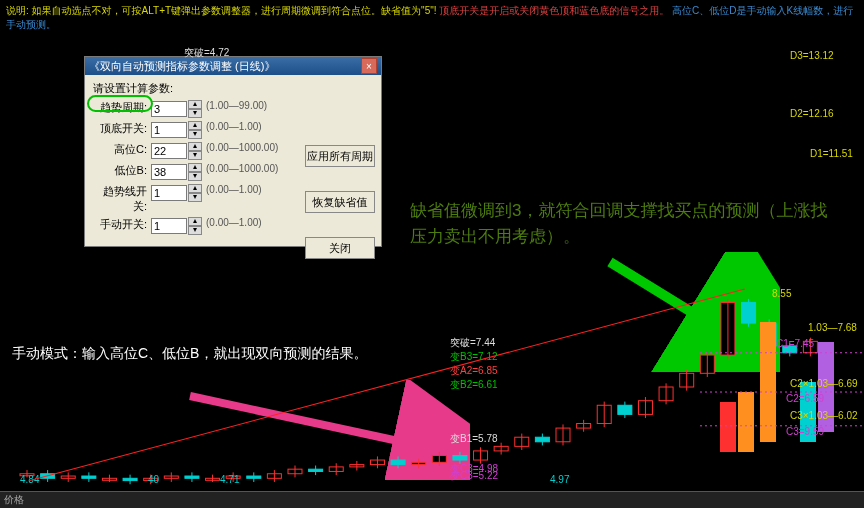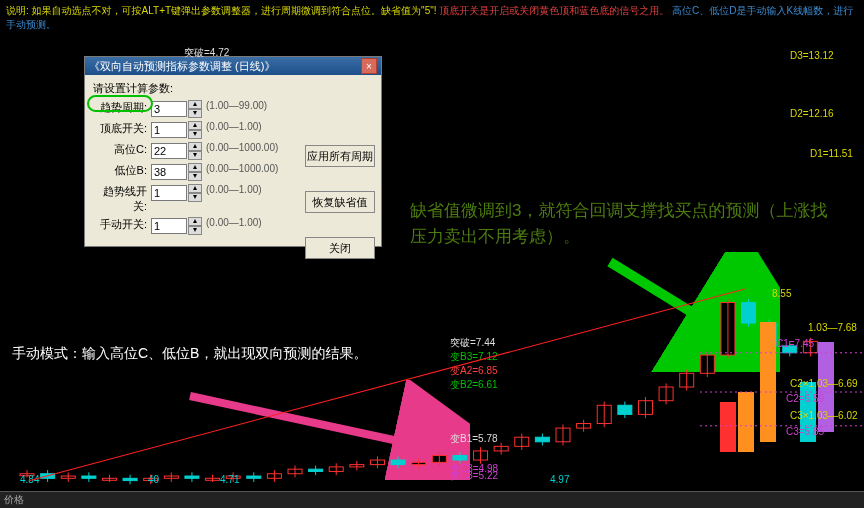--- a/index.html
+++ b/index.html
@@ -247,21 +247,21 @@
   </svg>
 
 <div id="lvls">
     <span class="lvl yel" style="left: 790px; top: 50px;">D3=13.12</span>
     <span class="lvl yel" style="left: 790px; top: 108px;">D2=12.16</span>
     <span class="lvl yel" style="left: 790px; top: 148px; padding-left: 20px;">D1=11.51</span>
     <span class="lvl mag" style="left: 776px; top: 338px;">C1=7.45</span>
     <span class="lvl yel" style="left: 808px; top: 322px;">1.03—7.68</span>
     <span class="lvl mag" style="left: 786px; top: 393px;">C2=6.59</span>
     <span class="lvl yel" style="left: 790px; top: 378px;">C2×1.03—6.69</span>
-    <span class="lvl mag" style="left: 786px; top: 426px;">C3=5.85</span>
+    <span class="lvl mag" style="left: 786px; top: 426px;">C3=9.59</span>
     <span class="lvl yel" style="left: 790px; top: 410px;">C3×1.03—6.02</span>
     <span class="lvl yel" style="left: 748px; top: 288px; margin-left: 24px;">8.55</span>
     <span class="lvl white" style="left: 450px; top: 336px;">突破=7.44</span>
     <span class="lvl grn" style="left: 450px; top: 350px;">变B3=7.12</span>
     <span class="lvl red" style="left: 450px; top: 364px;">变A2=6.85</span>
     <span class="lvl grn" style="left: 450px; top: 378px;">变B2=6.61</span>
     <span class="lvl white" style="left: 450px; top: 432px;">变B1=5.78</span>
     <span class="lvl mag" style="left: 450px; top: 469px;">变C3=5.22</span>
     <span class="lvl white" style="left: 184px; top: 46px;">突破=4.72</span>
     <span class="lvl mag" style="left: 450px; top: 462px;">变C3=4.98</span>

